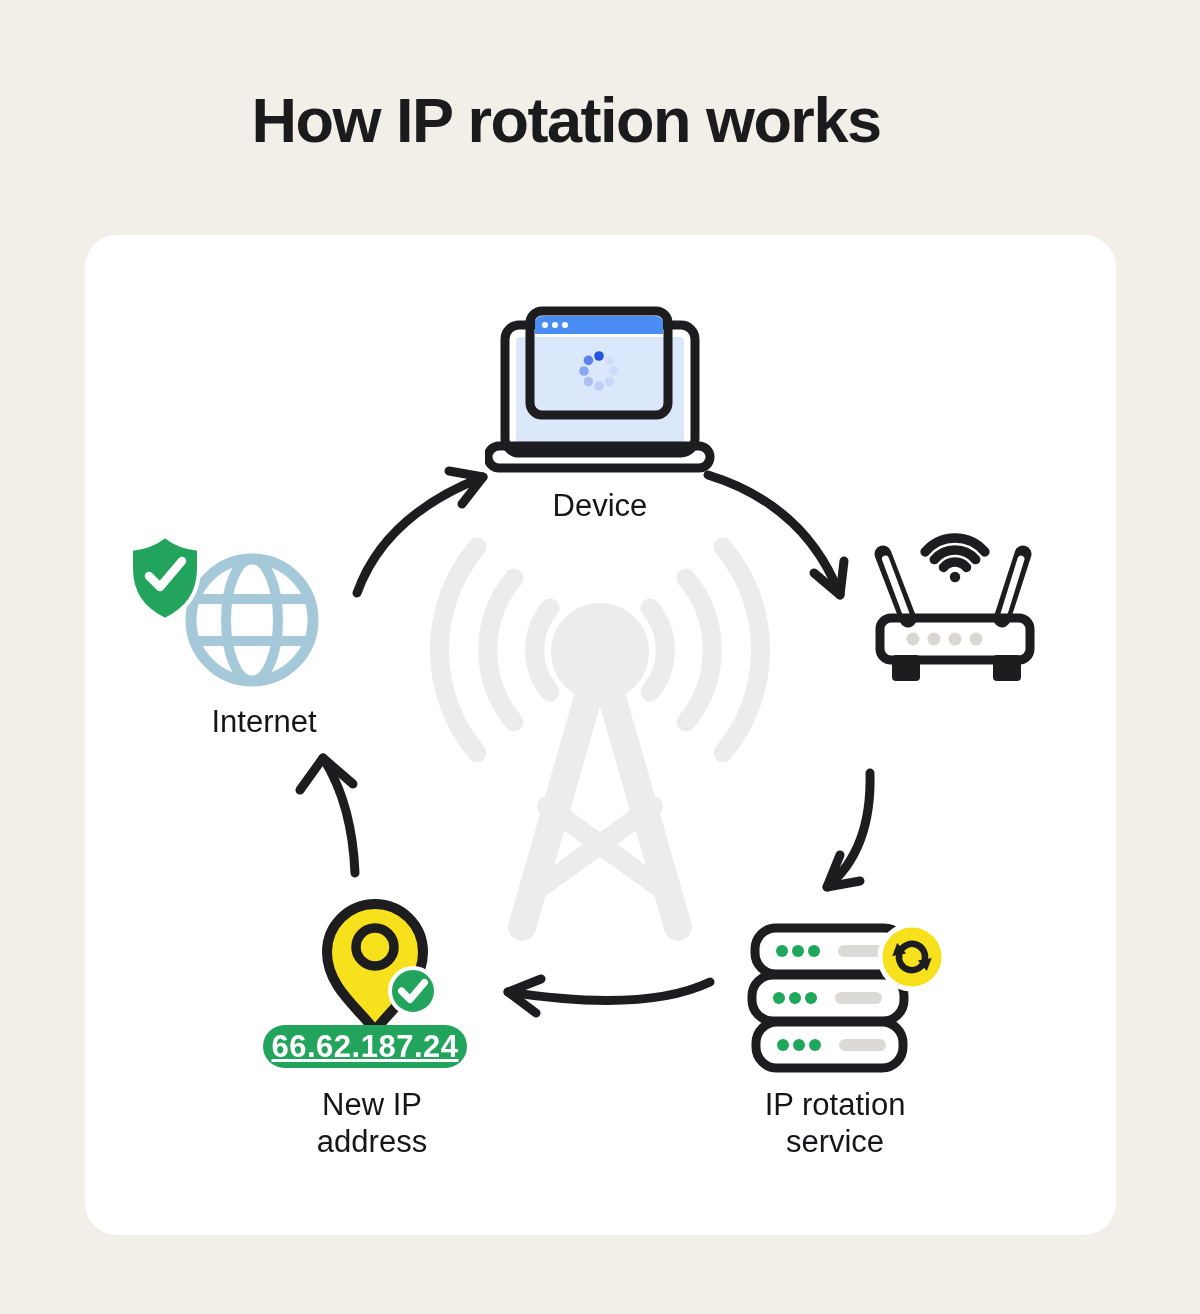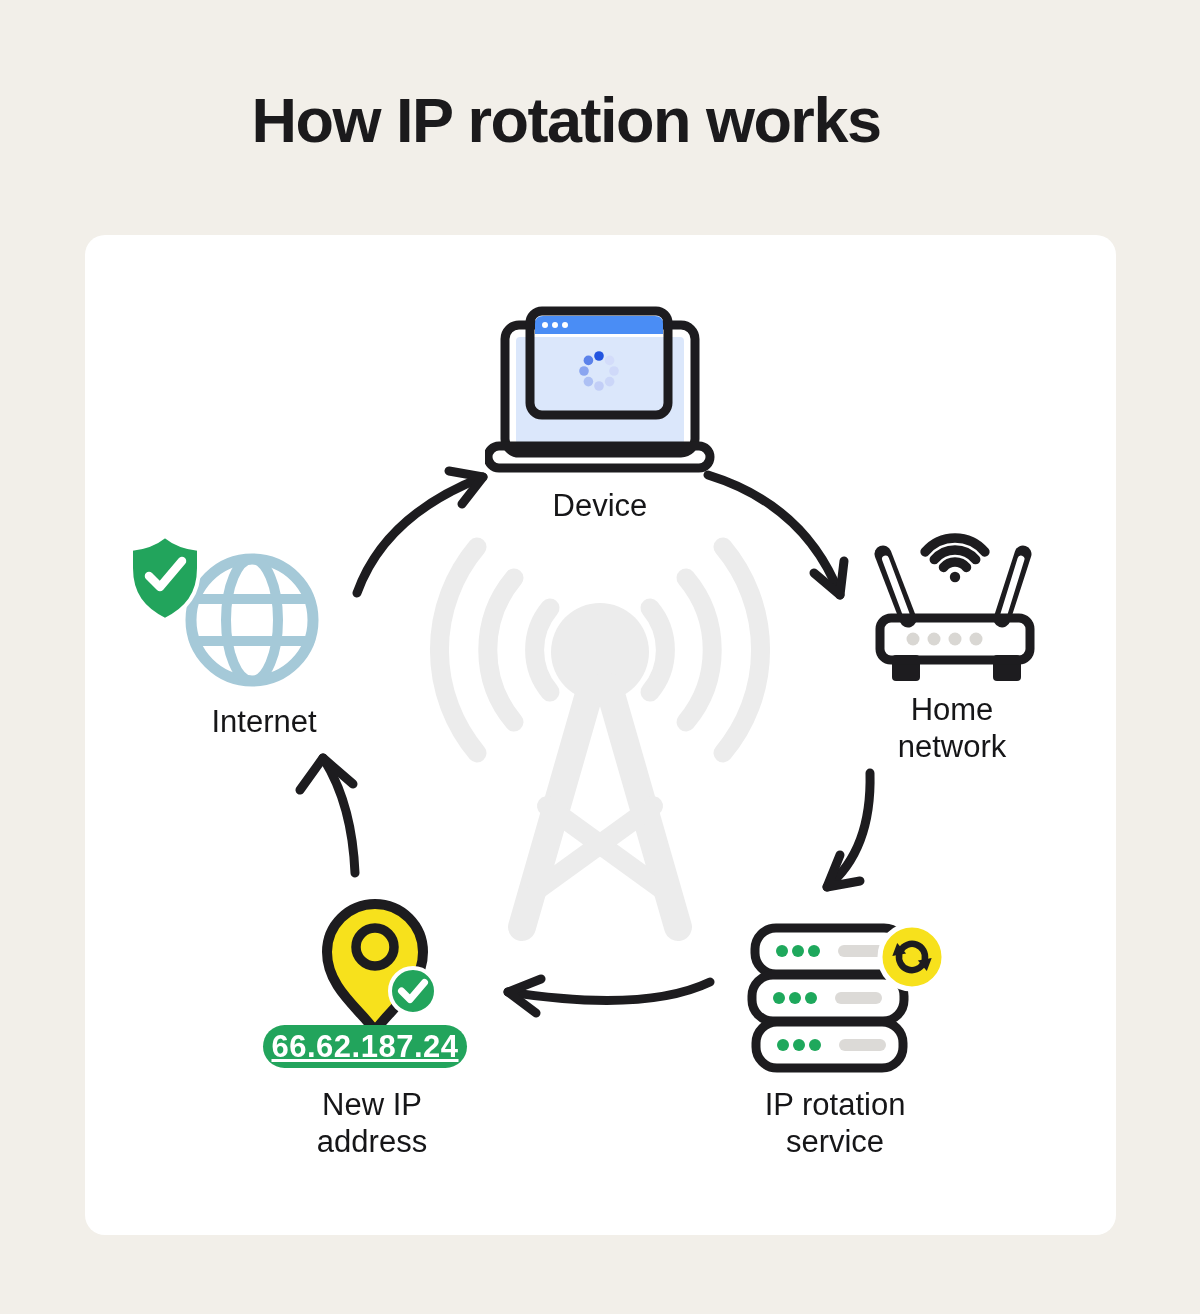--- a/index.html
+++ b/index.html
@@ -10,21 +10,21 @@
   }
   *{margin:0;padding:0;box-sizing:border-box}
   html,body{width:1200px;height:1314px;overflow:hidden}
   body{background:var(--bg);font-family:"Liberation Sans",sans-serif;position:relative}
   .title{
     position:absolute;left:0;top:84px;width:1132px;text-align:center;
     font-size:63px;font-weight:bold;letter-spacing:-1.5px;color:var(--title_ink);
   }
   .card{
     position:absolute;left:85px;top:235px;width:1031px;height:1000px;
-    background:var(--card);border-radius:20px;
+    background:var(--card);border-radius:32px;
   }
   .abs{position:absolute}
   .bg-art{position:absolute;left:0;top:0;width:1031px;height:1000px}
   .label{
     position:absolute;text-align:center;font-size:31px;line-height:37px;
     color:#161618;
   }
   .ip-pill{
     position:absolute;left:178px;top:790px;width:204px;height:43px;
     background:var(--green);border-radius:22px;color:#fff;font-weight:bold;
@@ -110,21 +110,20 @@
     <line class="s-ink rc" stroke-width="17" x1="153" y1="39" x2="132" y2="104"></line>
     <line class="s-white rc" stroke-width="7" x1="151" y1="44" x2="134" y2="99"></line>
     <rect class="f-ink" x="22" y="140" width="28" height="26" rx="4"></rect>
     <rect class="f-ink" x="123" y="140" width="28" height="26" rx="4"></rect>
     <rect class="f-white s-ink" stroke-width="9" x="10" y="103" width="150" height="42" rx="11"></rect>
     <circle class="f-led" cx="43" cy="124" r="6.5"></circle>
     <circle class="f-led" cx="64" cy="124" r="6.5"></circle>
     <circle class="f-led" cx="85" cy="124" r="6.5"></circle>
     <circle class="f-led" cx="106" cy="124" r="6.5"></circle>
   </svg>
-  <div class="label" style="left:772px;top:456px;width:190px">Home network</div>
 
   <svg class="abs" style="left:660px;top:685px" width="215" height="162" viewBox="0 0 215 162">
     <rect class="f-white s-ink" stroke-width="9" x="10" y="8" width="150" height="46" rx="21"></rect>
     <rect class="f-white s-ink" stroke-width="9" x="7" y="55" width="152" height="46" rx="21"></rect>
     <rect class="f-white s-ink" stroke-width="9" x="11" y="102" width="147" height="46" rx="21"></rect>
     <circle class="f-gdot" cx="37" cy="31" r="6"></circle>
       <circle class="f-gdot" cx="53" cy="31" r="6"></circle>
       <circle class="f-gdot" cx="69" cy="31" r="6"></circle>
     <rect class="f-gray" x="93" y="25" width="47" height="12" rx="6"></rect>
     <circle class="f-gdot" cx="34" cy="78" r="6"></circle>

